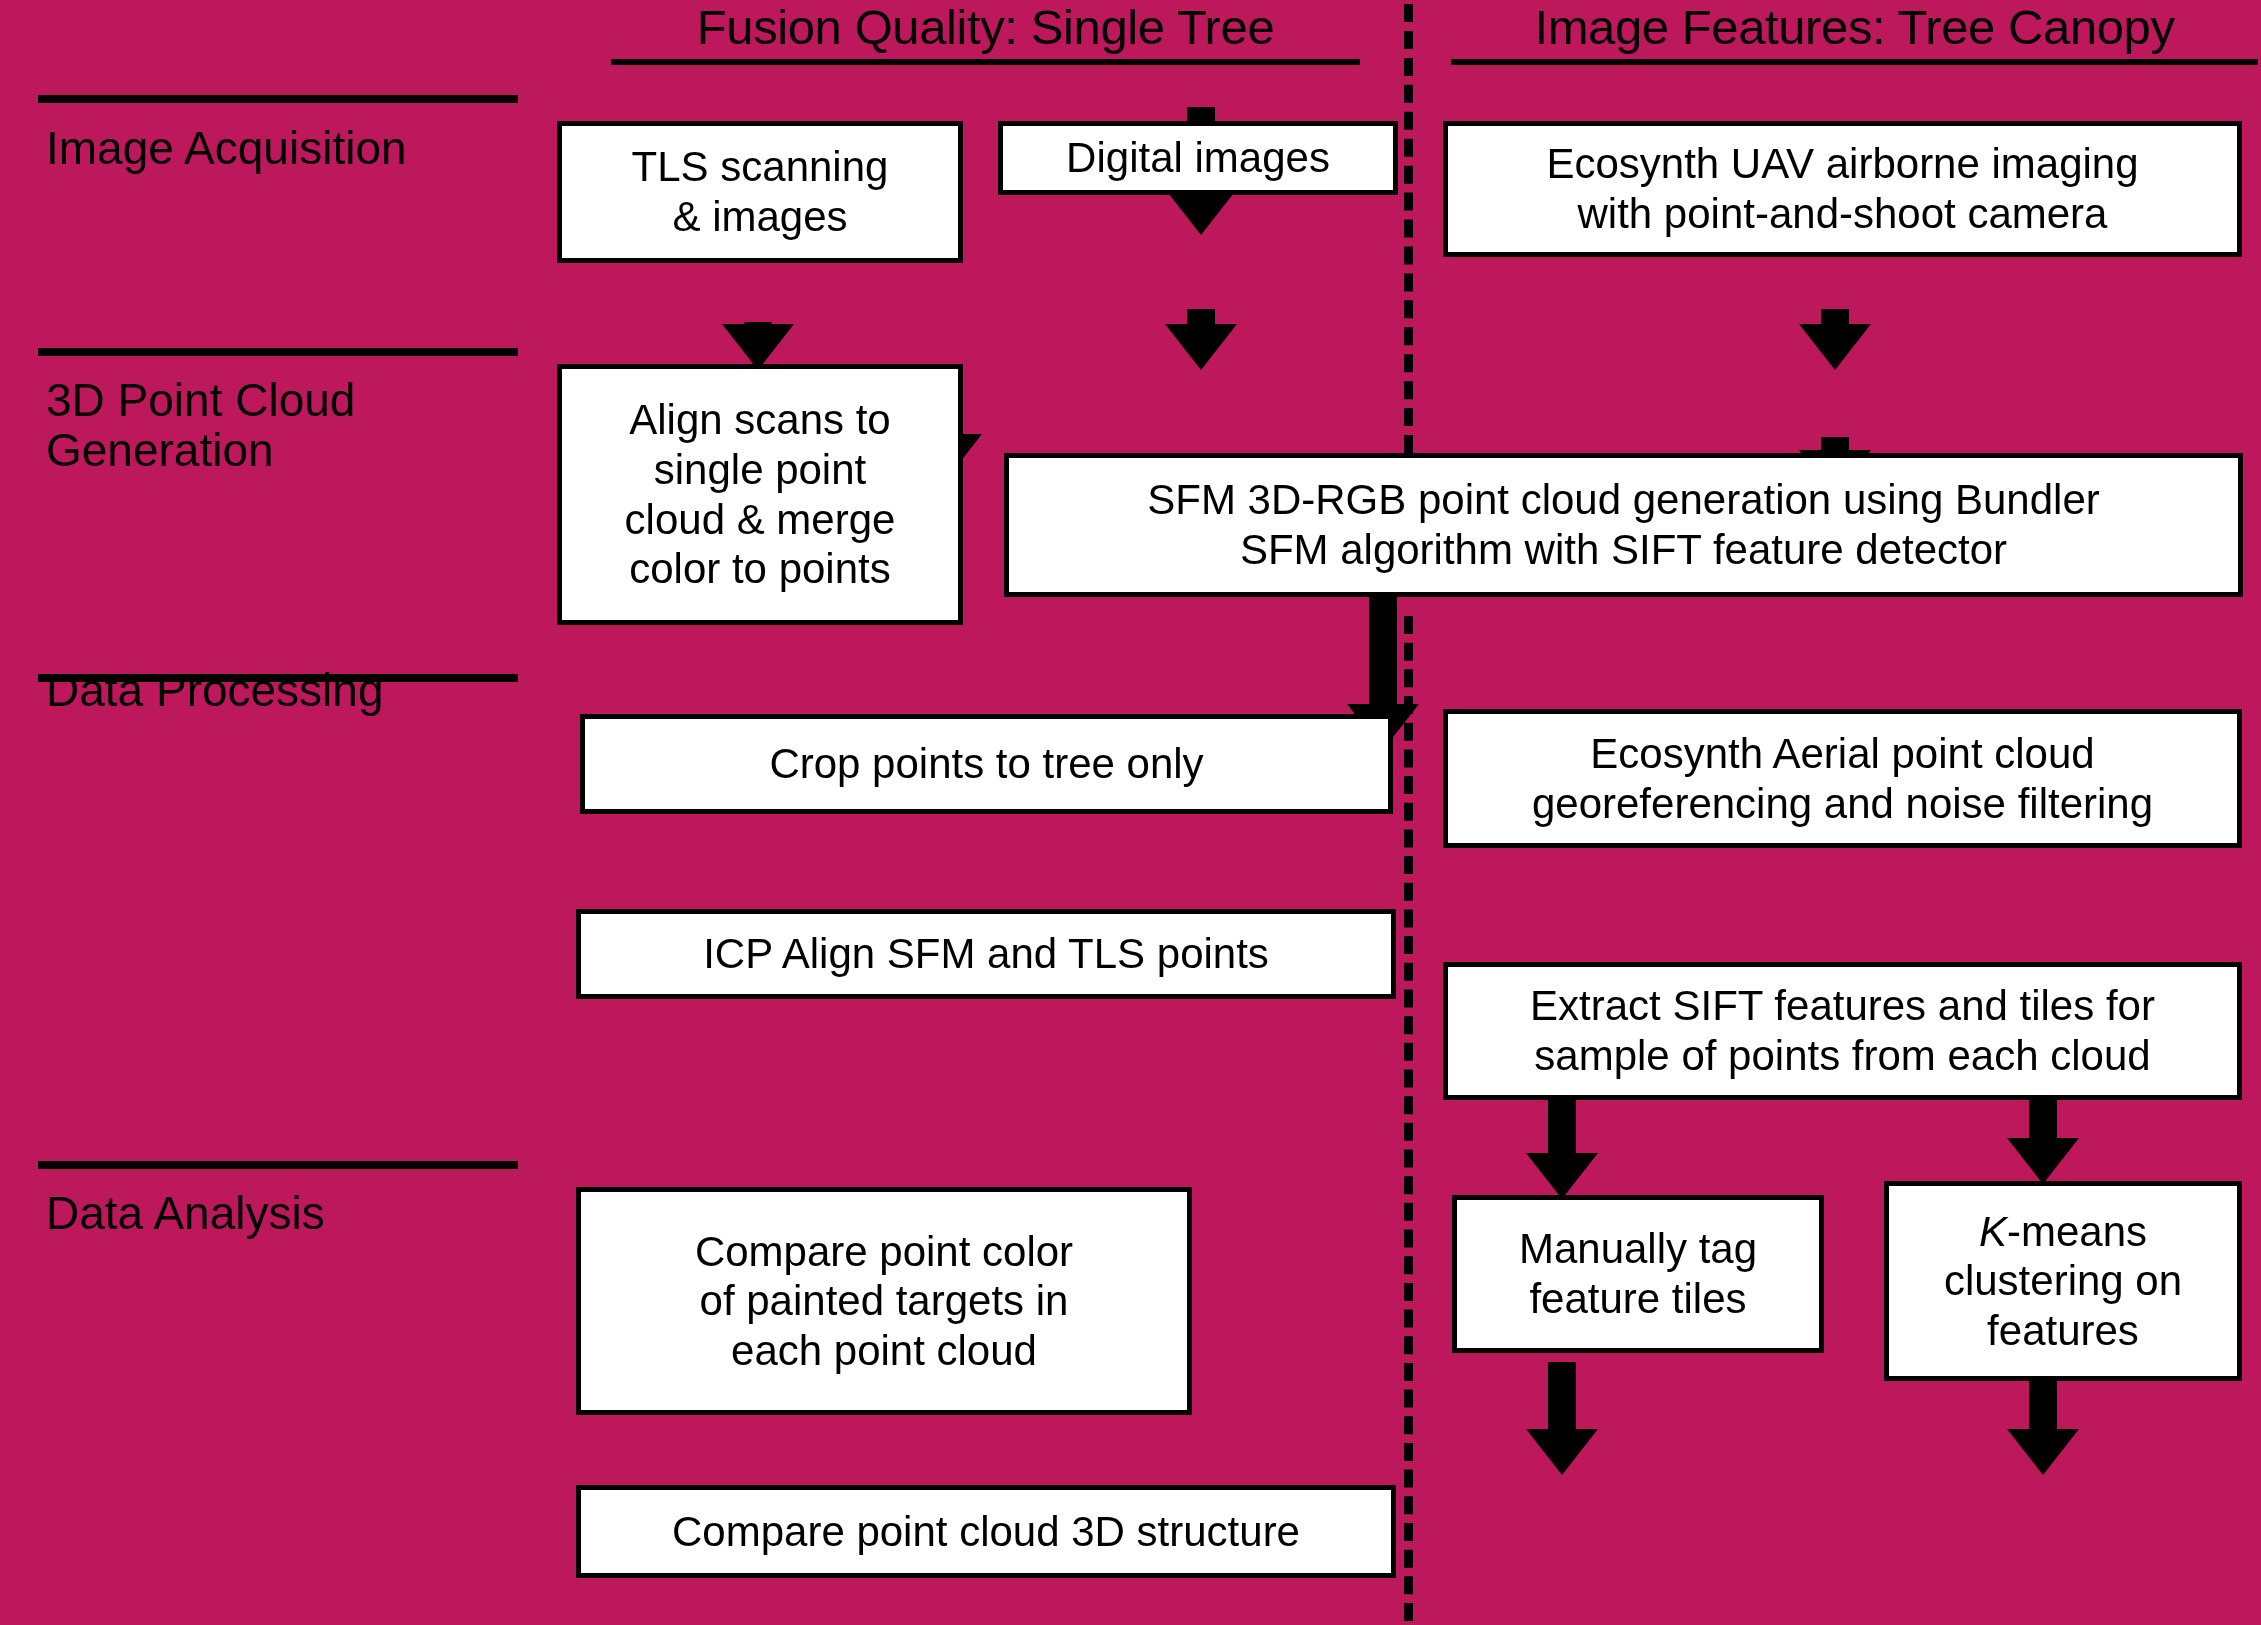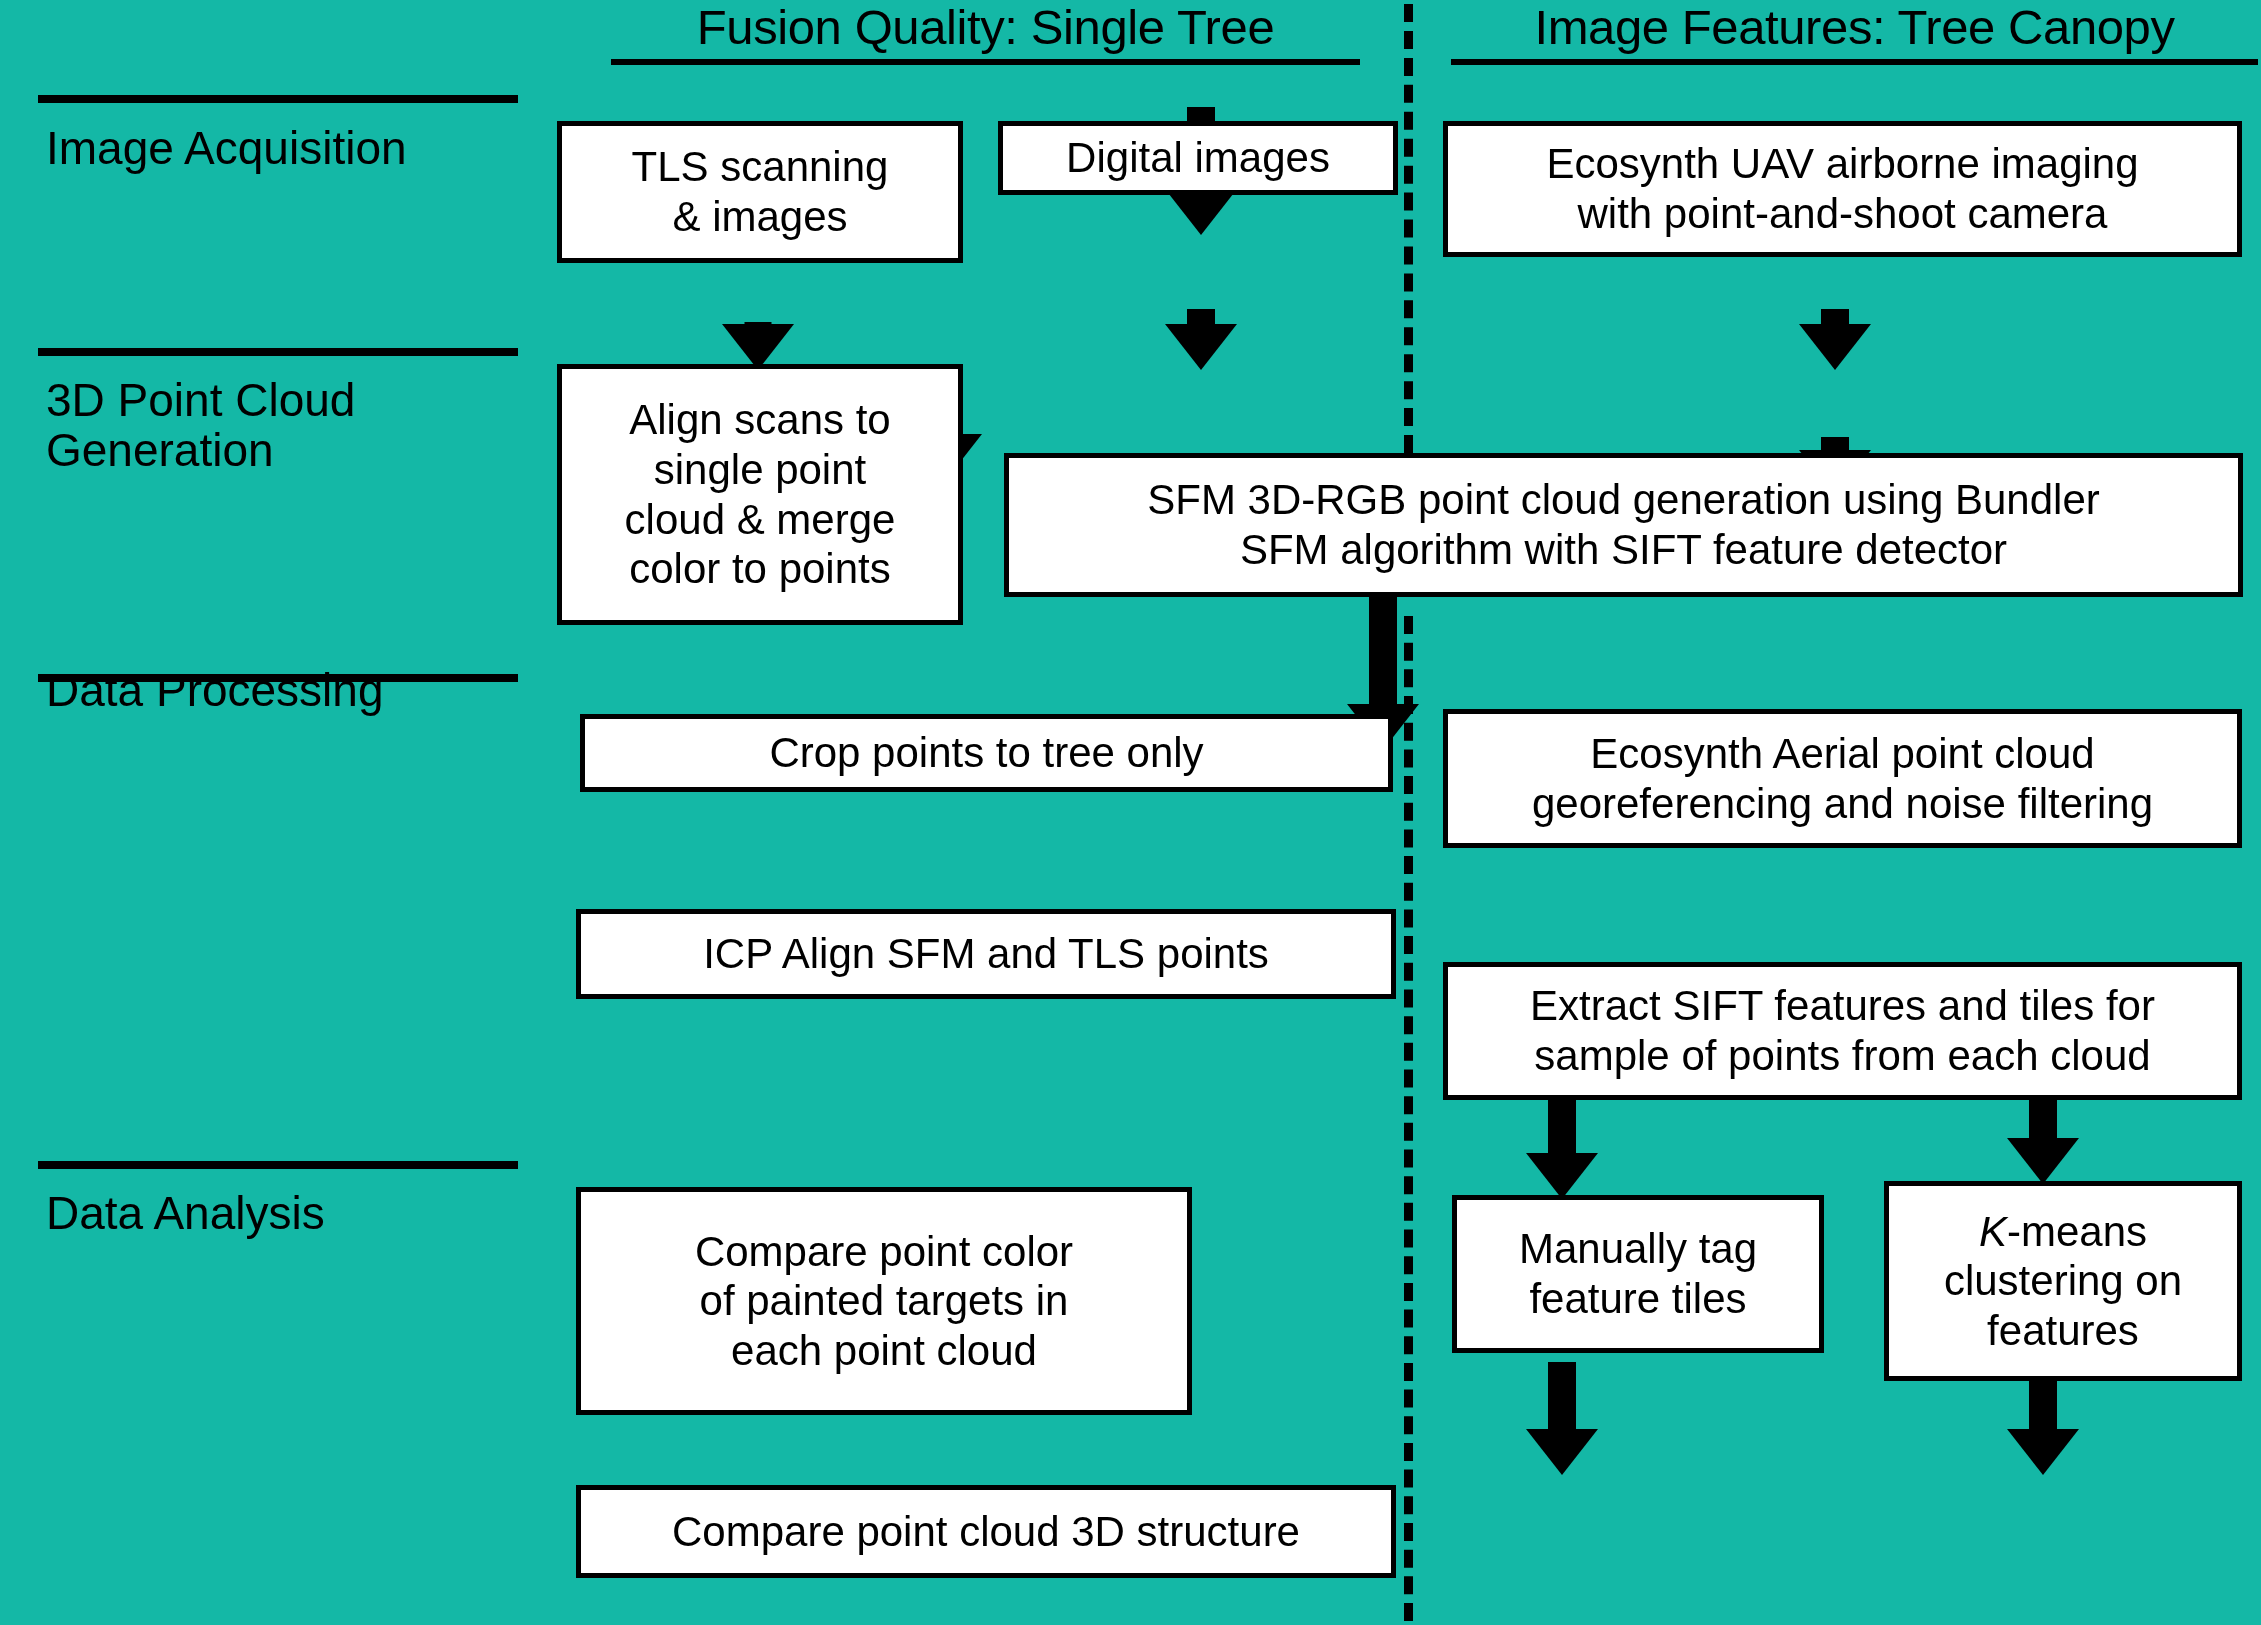--- a/index.html
+++ b/index.html
@@ -4,21 +4,21 @@
 <style>
   html,body{margin:0;padding:0;background:#ffffff;}
   body{
     font-family:"Liberation Sans", sans-serif;
     color:#000000;
   }
   #canvas{
     position:relative;
     width:2261px;
     height:1625px;
-    background:#14b8a6;
+    background:#be185d;
     overflow:hidden;
   }
   
   .col-header{
     position:absolute;
     font-size:49px;
     line-height:1.0;
     text-align:center;
     white-space:nowrap;
     padding-bottom:7.4px;
@@ -202,21 +202,21 @@
 single point
 cloud &amp; merge
 color to points</span>
   </div>
 
   <div class="box" style="left:1004px; top:453px; width:1239px; height:144px;text-align:center;">
     <span>SFM 3D-RGB point cloud generation using Bundler
 SFM algorithm with SIFT feature detector</span>
   </div>
 
-  <div class="box" style="left:580px; top:714px; width:813px; height:78px;">
+  <div class="box" style="left:580px; top:714px; width:813px; height:100px;">
     <span>Crop points to tree only</span>
   </div>
 
   <div class="box" style="left:1443px; top:709px; width:799px; height:139px;">
     <span>Ecosynth Aerial point cloud
 georeferencing and noise filtering</span>
   </div>
 
   <div class="box" style="left:576px; top:909px; width:820px; height:90px;">
     <span>ICP Align SFM and TLS points</span>

